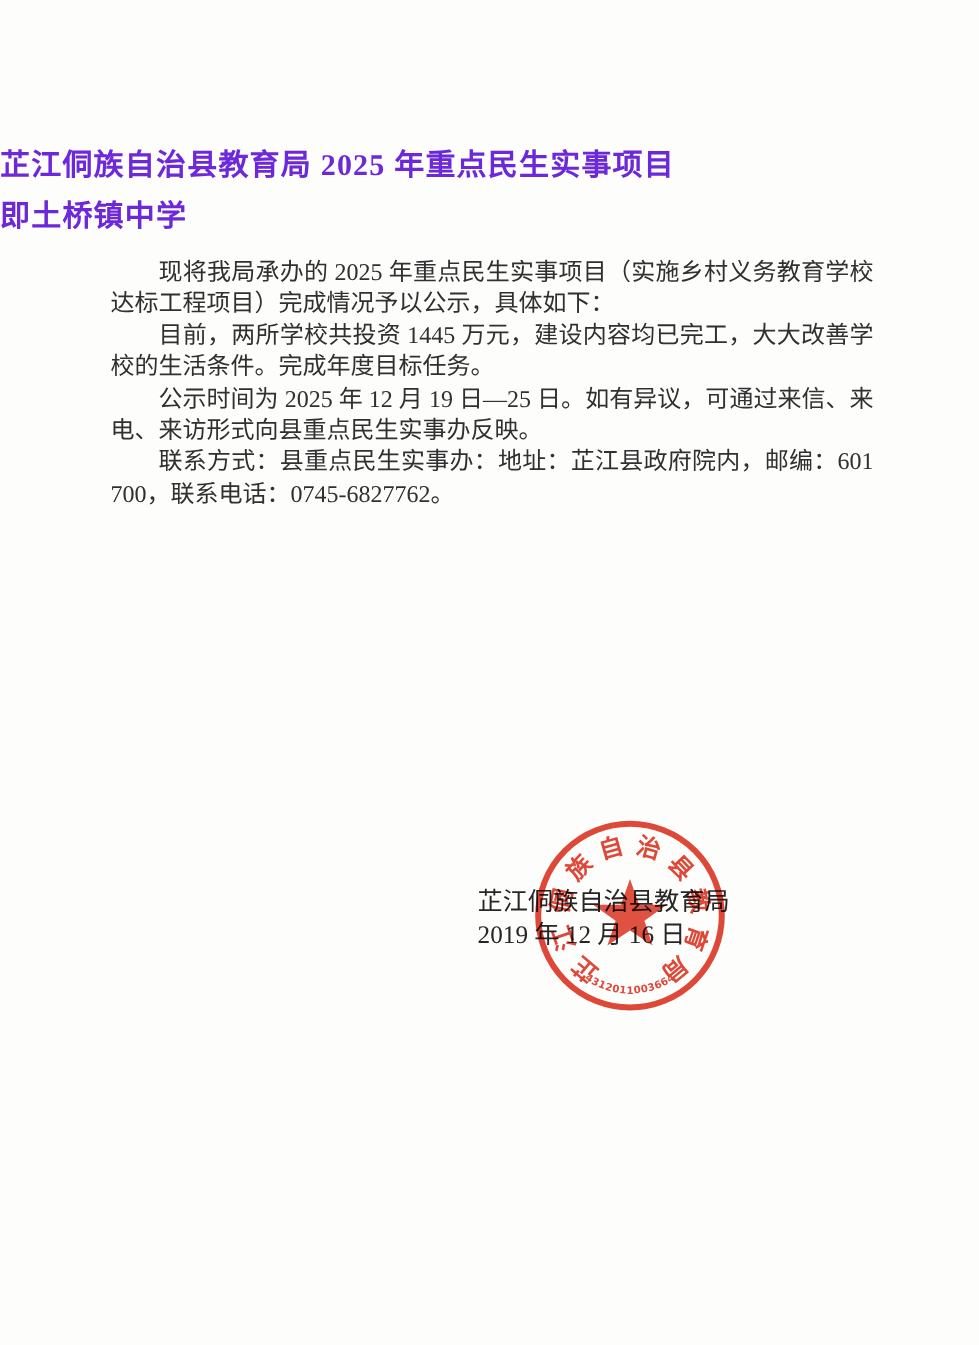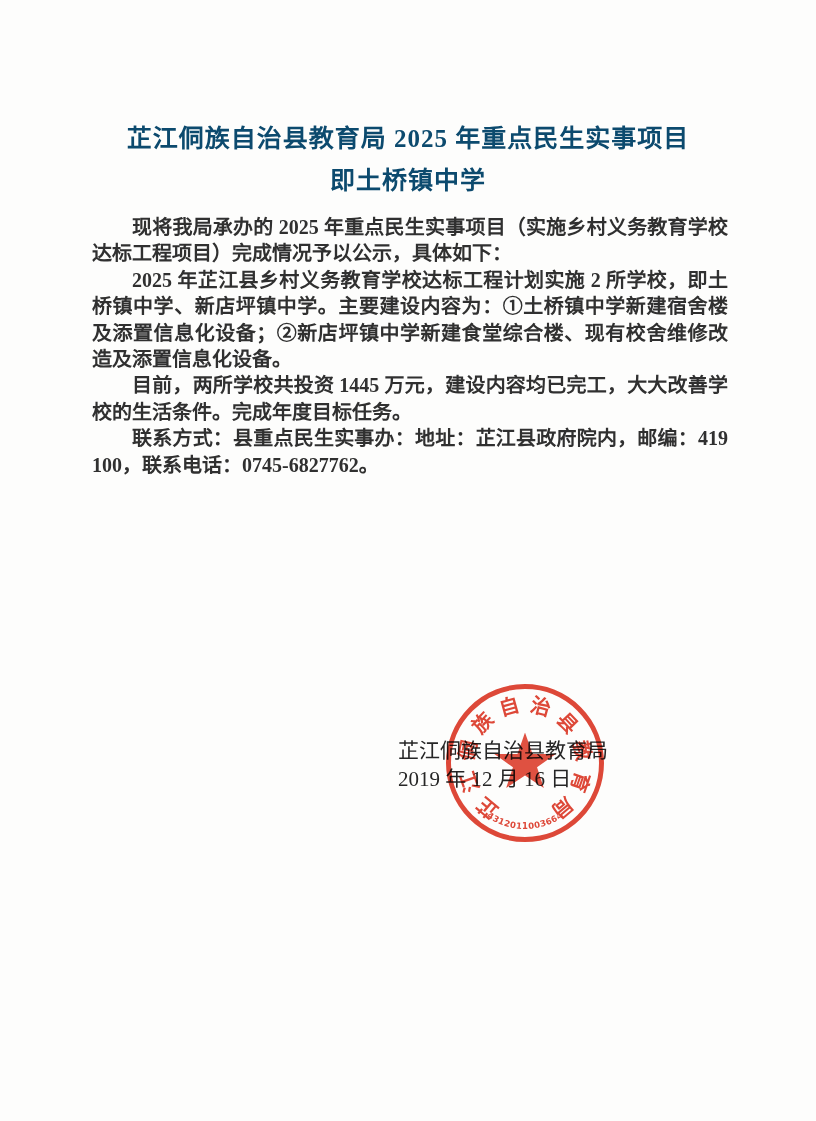--- a/index.html
+++ b/index.html
@@ -15,39 +15,37 @@
     overflow: hidden;
     color: #2b2b2b;
   }
 
   
   .doc-title {
     position: absolute;
     top: 118px;
     left: 0;
     right: 0;
-    text-align: center;
     font-size: 25px;
     font-weight: bold;
     line-height: 42px;
-    color: #0c4a6e;
+    color: #6d28d9;
     letter-spacing: 1px;
   }
 
   
   .doc-body {
     position: absolute;
     top: 214px;
     left: 92px;
     right: 88px;
     font-size: 20px;
     line-height: 26.4px;
     text-align: justify;
     color: #303030;
-    font-weight: bold;
   }
   .doc-body p {
     margin: 0;
     text-indent: 2em;
     word-break: break-all;
   }
 
   
   .signature-block {
     position: absolute;
@@ -113,23 +111,23 @@
 
 <div class="page">
 
   <div class="doc-title">
     <div>芷江侗族自治县教育局 2025 年重点民生实事项目</div>
     <div>即土桥镇中学</div>
   </div>
 
   <div class="doc-body">
       <p>现将我局承办的 2025 年重点民生实事项目（实施乡村义务教育学校达标工程项目）完成情况予以公示，具体如下：</p>
-      <p>2025 年芷江县乡村义务教育学校达标工程计划实施 2 所学校，即土桥镇中学、新店坪镇中学。主要建设内容为：①土桥镇中学新建宿舍楼及添置信息化设备；②新店坪镇中学新建食堂综合楼、现有校舍维修改造及添置信息化设备。</p>
       <p>目前，两所学校共投资 1445 万元，建设内容均已完工，大大改善学校的生活条件。完成年度目标任务。</p>
-      <p>联系方式：县重点民生实事办：地址：芷江县政府院内，邮编：419100，联系电话：0745-6827762。</p>
+      <p>公示时间为 2025 年 12 月 19 日—25 日。如有异议，可通过来信、来电、来访形式向县重点民生实事办反映。</p>
+      <p>联系方式：县重点民生实事办：地址：芷江县政府院内，邮编：601700，联系电话：0745-6827762。</p>
     </div>
 
   <div class="signature-block">
     <div>芷江侗族自治县教育局</div>
     <div>2019 年 12 月 16 日</div>
   </div>
 
   <div class="seal">
     <div class="seal-ring"></div>
     <div class="seal-star"></div>

